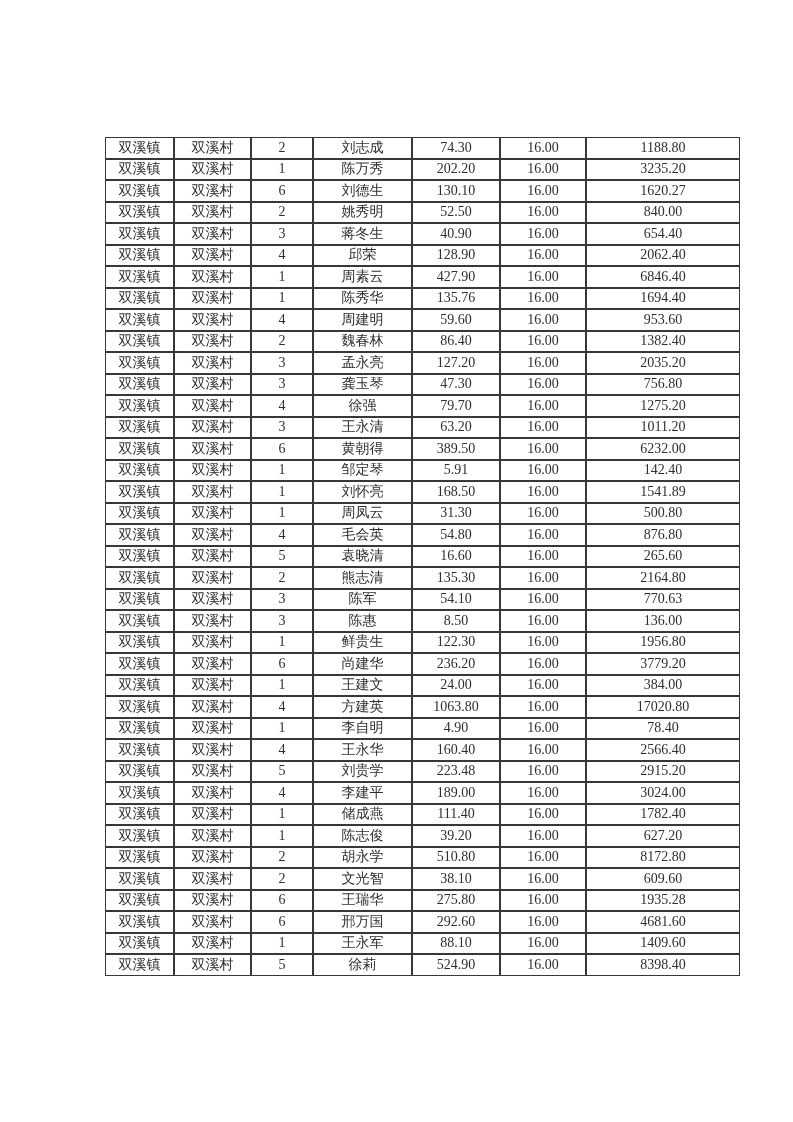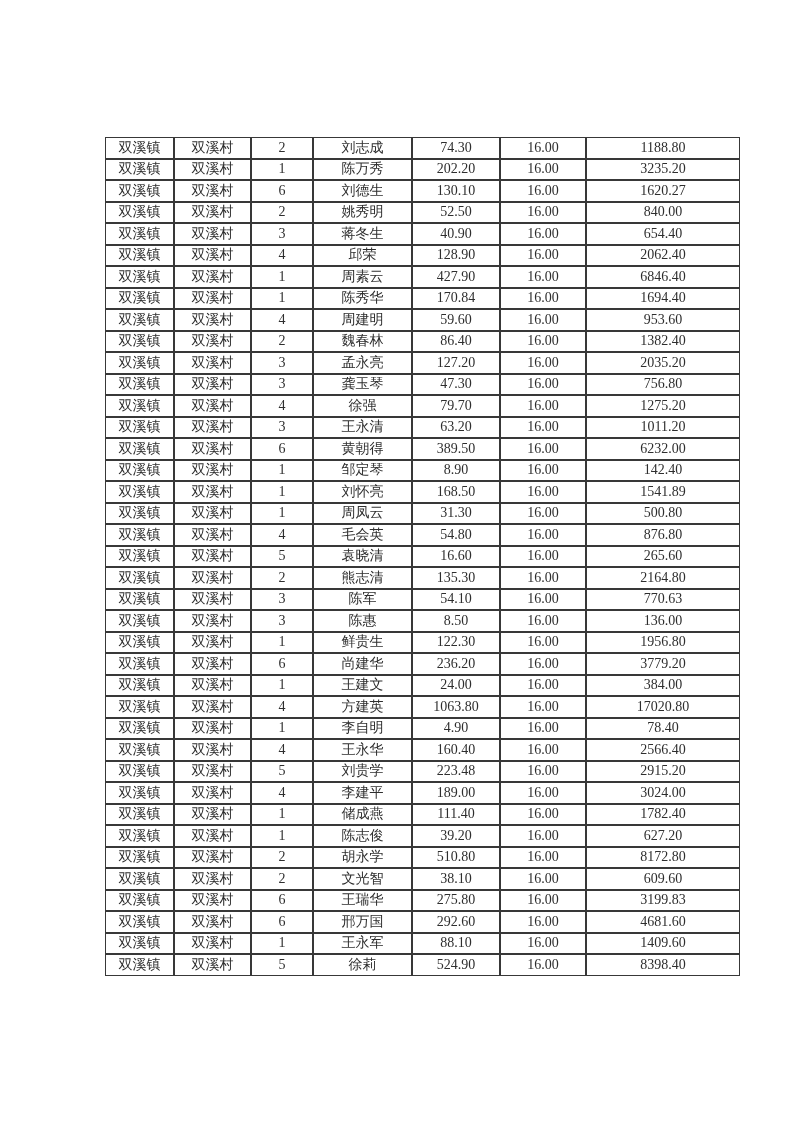--- a/index.html
+++ b/index.html
@@ -114,21 +114,21 @@
           <td>周素云</td>
           <td>427.90</td>
           <td>16.00</td>
           <td>6846.40</td>
         </tr>
         <tr>
           <td>双溪镇</td>
           <td>双溪村</td>
           <td>1</td>
           <td>陈秀华</td>
-          <td>170.84</td>
+          <td>135.76</td>
           <td>16.00</td>
           <td>1694.40</td>
         </tr>
         <tr>
           <td>双溪镇</td>
           <td>双溪村</td>
           <td>4</td>
           <td>周建明</td>
           <td>59.60</td>
           <td>16.00</td>
@@ -186,21 +186,21 @@
           <td>黄朝得</td>
           <td>389.50</td>
           <td>16.00</td>
           <td>6232.00</td>
         </tr>
         <tr>
           <td>双溪镇</td>
           <td>双溪村</td>
           <td>1</td>
           <td>邹定琴</td>
-          <td>8.90</td>
+          <td>5.91</td>
           <td>16.00</td>
           <td>142.40</td>
         </tr>
         <tr>
           <td>双溪镇</td>
           <td>双溪村</td>
           <td>1</td>
           <td>刘怀亮</td>
           <td>168.50</td>
           <td>16.00</td>
@@ -368,21 +368,21 @@
           <td>16.00</td>
           <td>609.60</td>
         </tr>
         <tr>
           <td>双溪镇</td>
           <td>双溪村</td>
           <td>6</td>
           <td>王瑞华</td>
           <td>275.80</td>
           <td>16.00</td>
-          <td>3199.83</td>
+          <td>1935.28</td>
         </tr>
         <tr>
           <td>双溪镇</td>
           <td>双溪村</td>
           <td>6</td>
           <td>邢万国</td>
           <td>292.60</td>
           <td>16.00</td>
           <td>4681.60</td>
         </tr>

